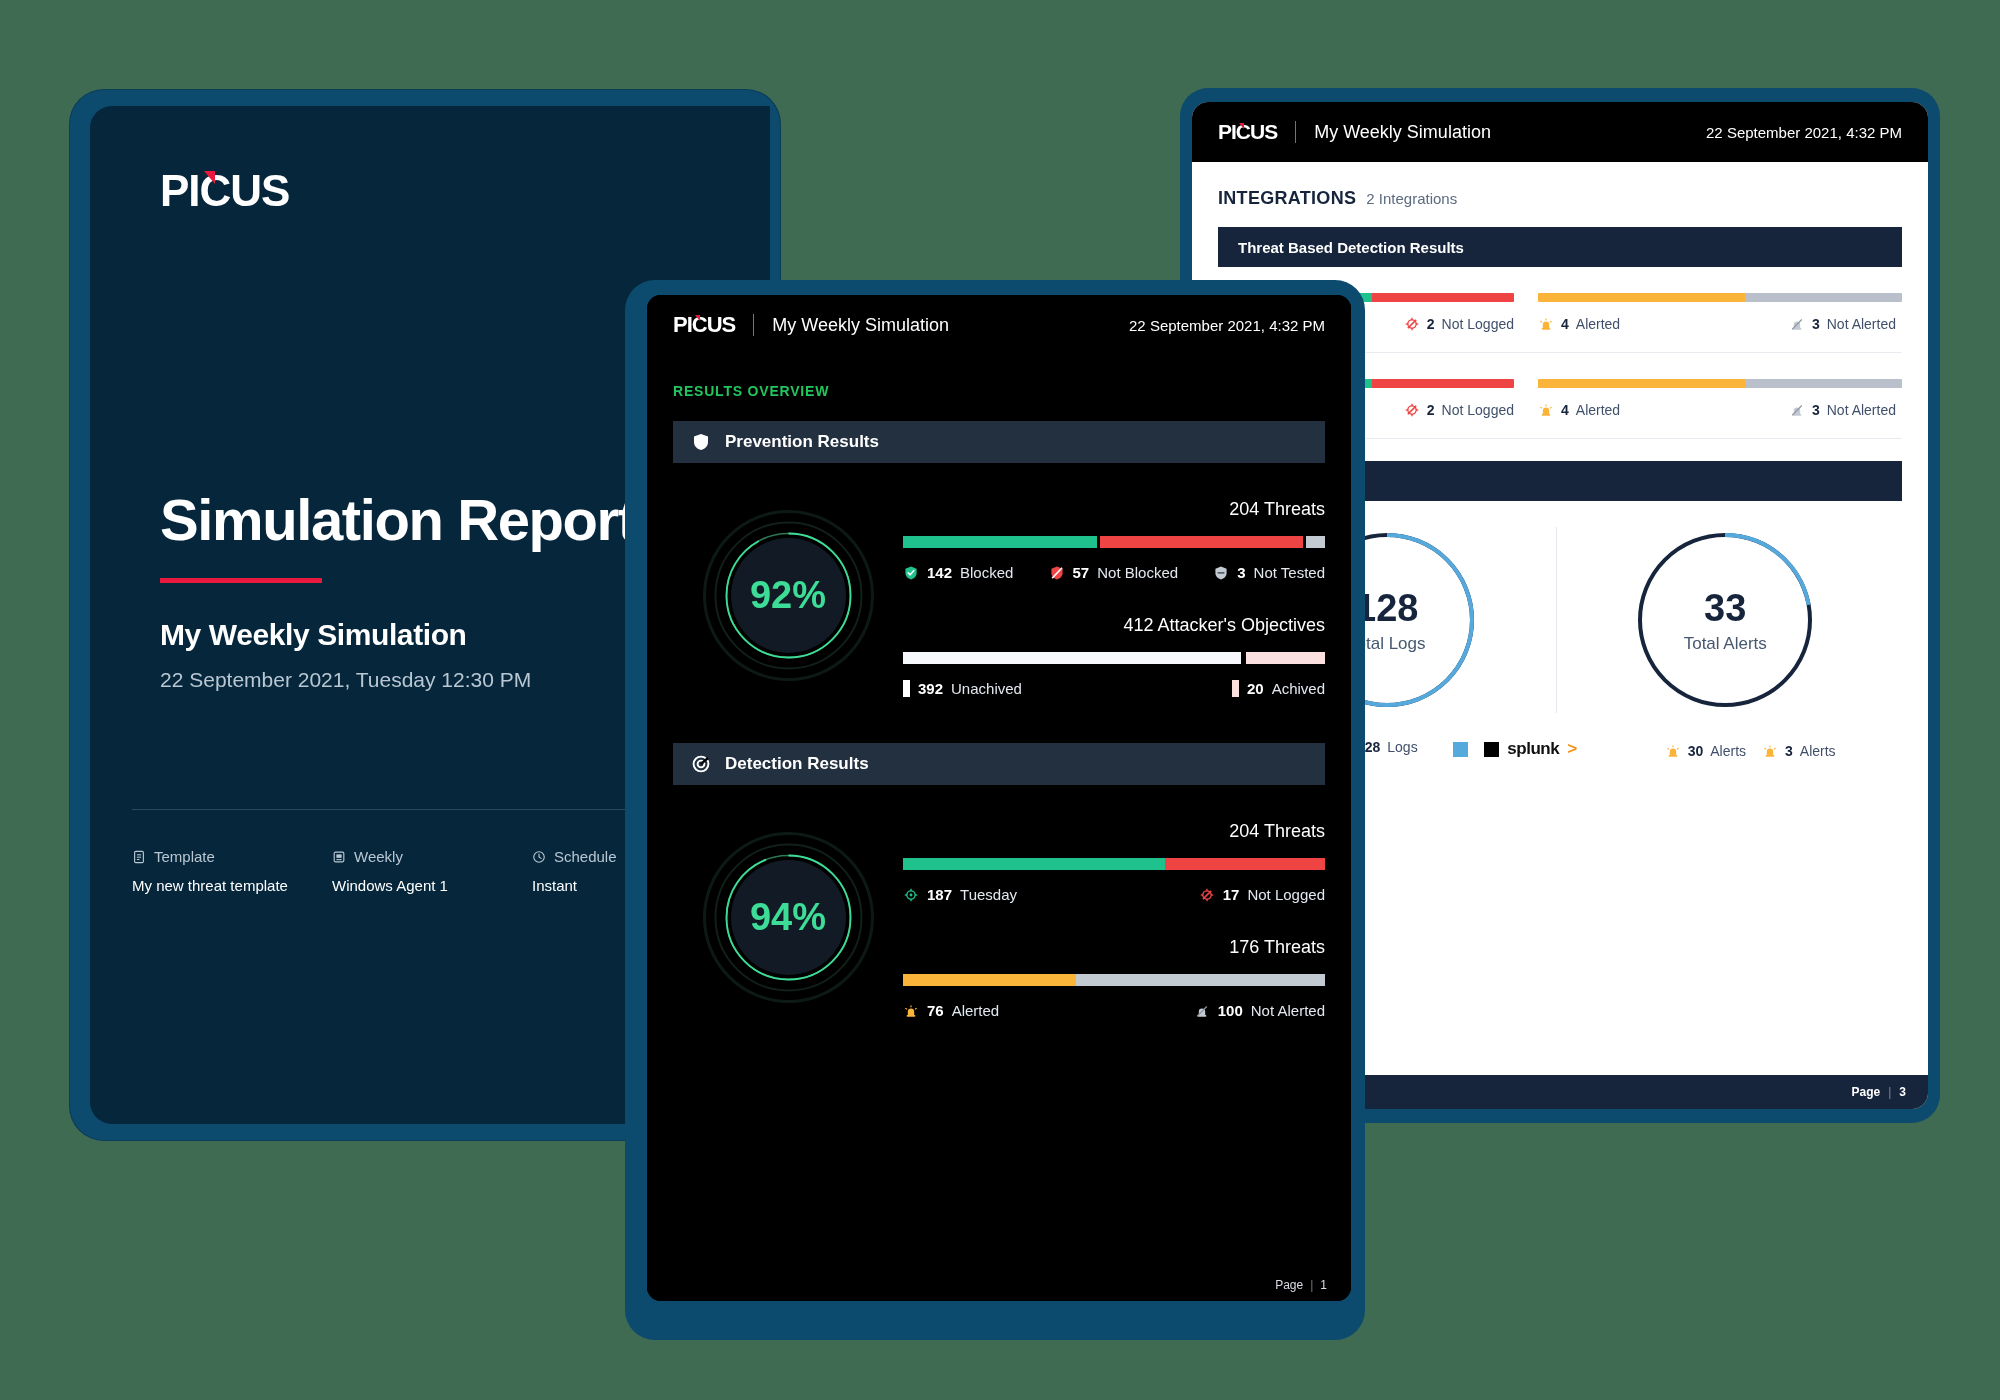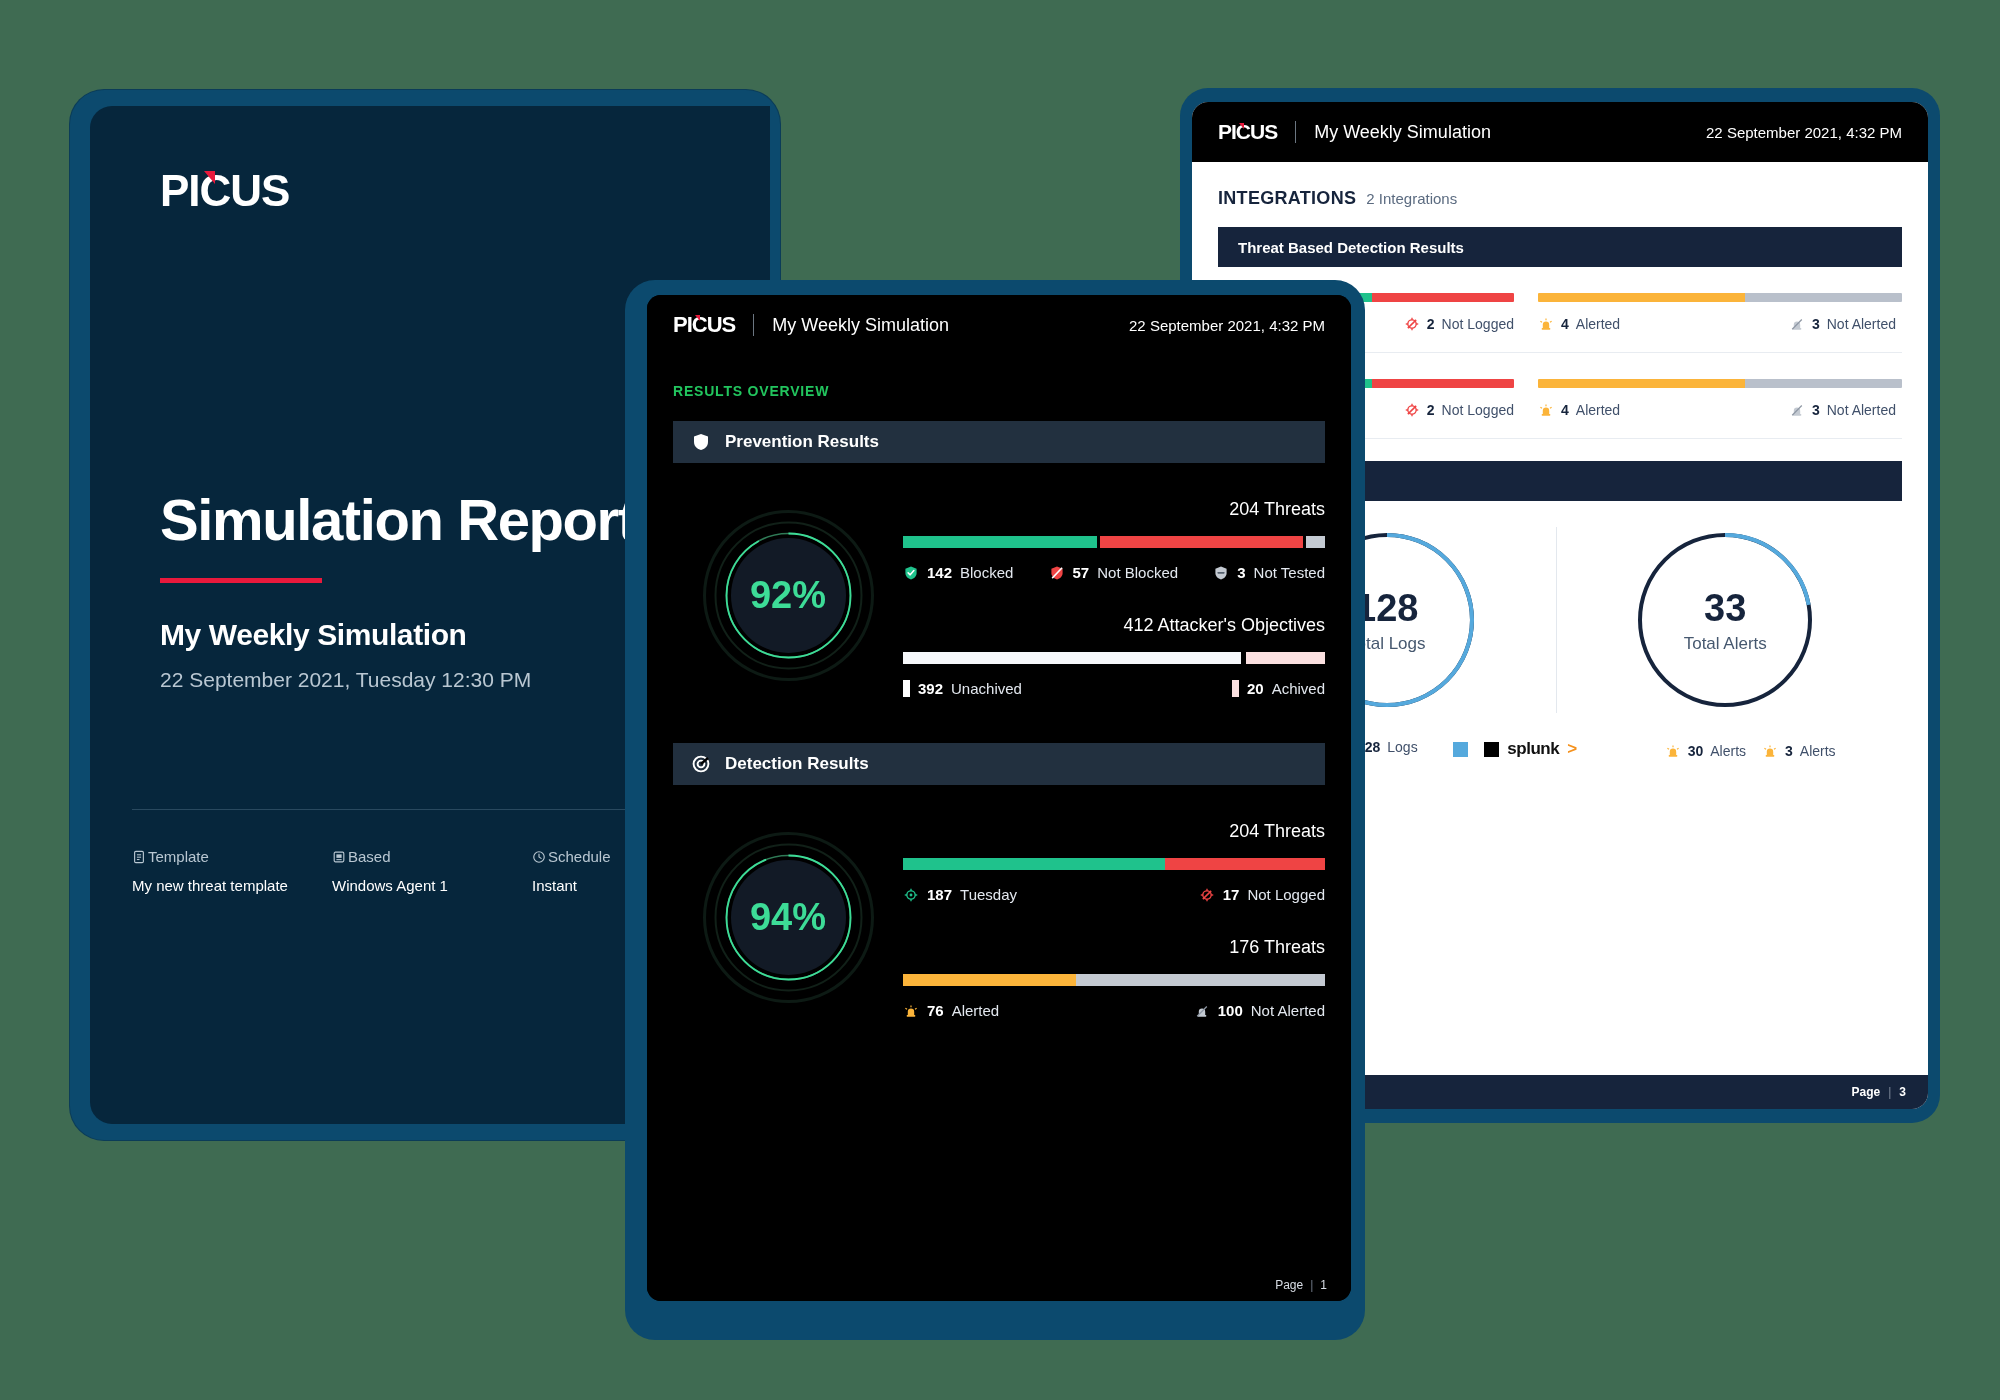--- a/index.html
+++ b/index.html
@@ -53,21 +53,21 @@
   .cover-date {
     position: absolute; left: 70px; top: 562px;
     font-size: 21px; color: #b9c7d2;
   }
   .cover-divider {
     position: absolute; left: 42px; top: 703px;
     width: 620px; height: 1px; background: #29495f;
   }
   .cover-meta { position: absolute; left: 42px; top: 742px; display: flex; gap: 0; width: 620px; }
   .meta-col { width: 200px; }
-  .meta-head { display: flex; align-items: center; gap: 2px; color: #b9c7d2; font-size: 15px; }
+  .meta-head { display: flex; align-items: center; gap: 8px; color: #b9c7d2; font-size: 15px; }
   .meta-val { margin-top: 12px; color: #ffffff; font-size: 15px; font-weight: 500; }
   .meta-ico { width: 14px; height: 14px; display: inline-block; }
 
   
   .right-frame {
     position: absolute; left: 1180px; top: 88px;
     width: 760px; height: 1035px;
     background: #0c4a6e; border-radius: 28px;
   }
   .right-page {
@@ -217,21 +217,21 @@
             <div class="meta-val">My new threat template</div>
           </div>
 
           <div class="meta-col">
             <div class="meta-head">
               <svg class="meta-ico" viewBox="0 0 16 16">
                 <rect x="2.5" y="2.5" width="11" height="11" rx="1.4" fill="none" stroke="#b9c7d2" stroke-width="1.3"></rect>
                 <rect x="5" y="5" width="6" height="4" fill="#b9c7d2"></rect>
                 <line x1="5" y1="11" x2="11" y2="11" stroke="#b9c7d2" stroke-width="1.2"></line>
               </svg>
-              <span>Based</span>
+              <span>Weekly</span>
             </div>
             <div class="meta-val">Windows Agent 1</div>
           </div>
 
           <div class="meta-col">
             <div class="meta-head">
               <svg class="meta-ico" viewBox="0 0 16 16">
                 <circle cx="8" cy="8" r="6" fill="none" stroke="#b9c7d2" stroke-width="1.3"></circle>
                 <path d="M8 4.6 V8 L10.4 9.6" fill="none" stroke="#b9c7d2" stroke-width="1.3" stroke-linecap="round"></path>
               </svg>

